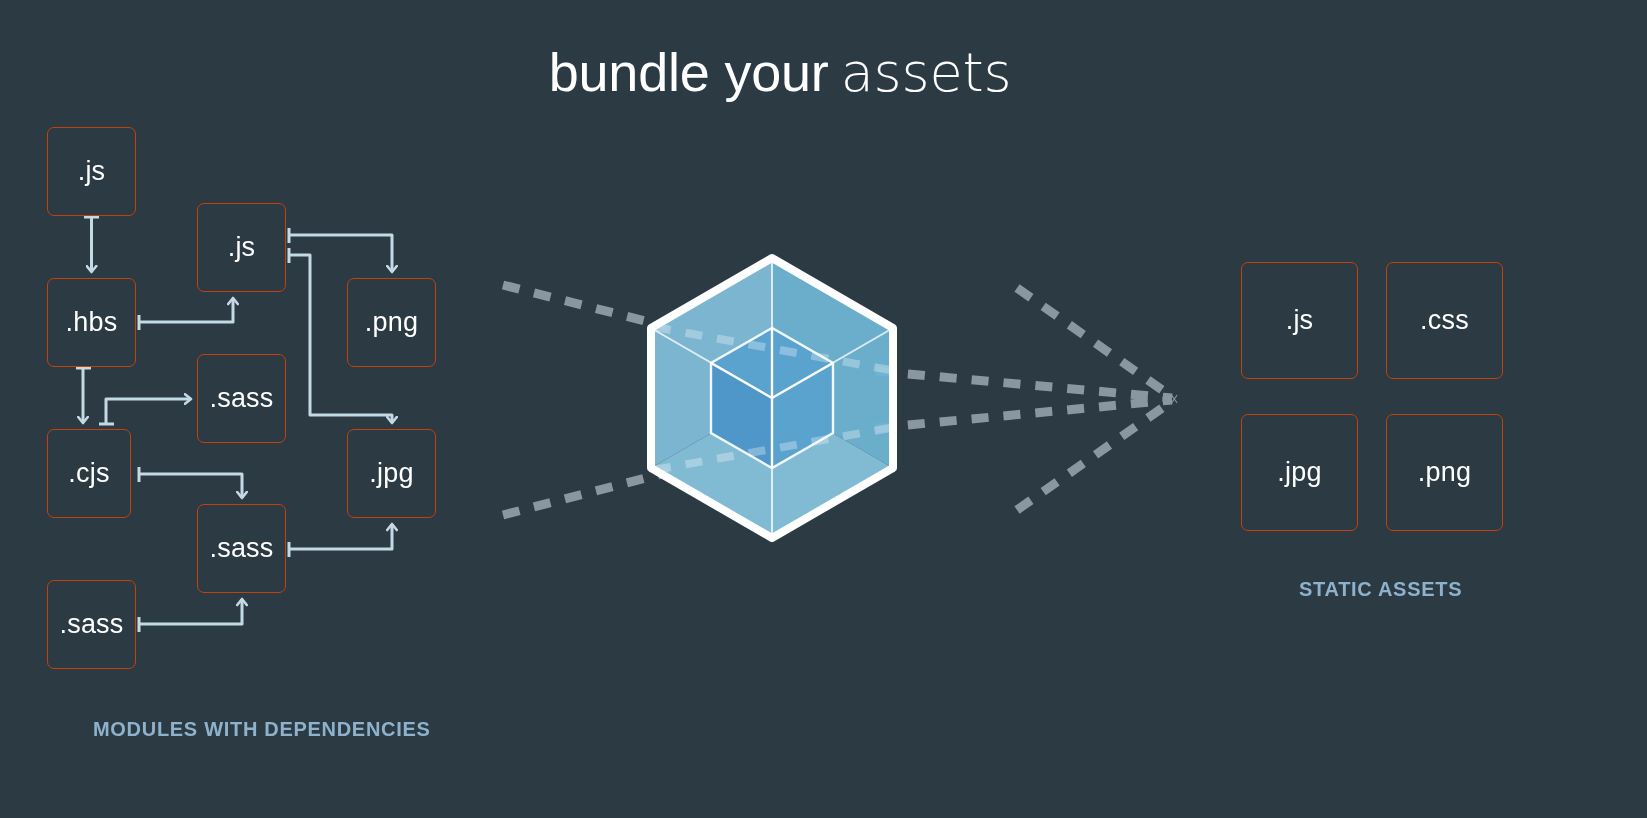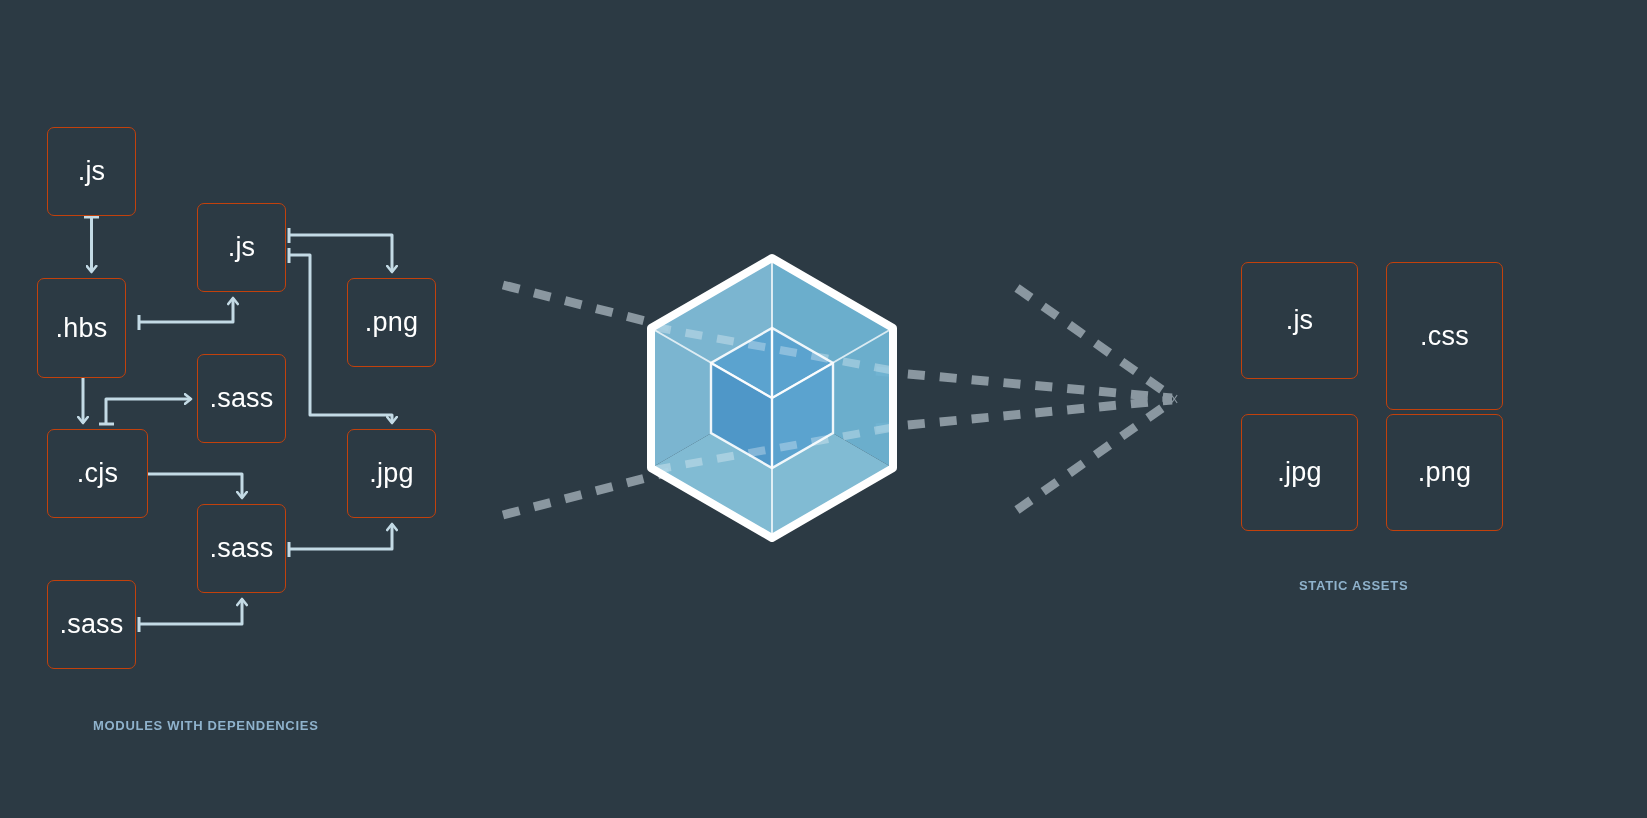--- a/index.html
+++ b/index.html
@@ -54,21 +54,21 @@
     font-size: 27px;
     font-weight: 400;
     letter-spacing: 0.2px;
     z-index: 5;
   }
 
   
   .caption {
     position: absolute;
     color: #8fb2cc;
-    font-size: 13px;
+    font-size: 20px;
     font-weight: 700;
     letter-spacing: 0.7px;
     white-space: nowrap;
   }
   #caption-modules { left: 81px;  top: 718px; margin-left: 12px; }
   #caption-assets  { left: 1299px; top: 578px; }
 
   
   svg.layer {
     position: absolute;
@@ -80,20 +80,23 @@
   }
   #connector-layer { z-index: 3; }
   #flow-layer      { z-index: 2; }
   #logo-layer      { z-index: 4; }
 </style>
 </head>
 <body>
 
 <div id="stage">
 
+  <div id="title">
+    <span class="t-strong">bundle your</span><span class="t-light">assets</span>
+  </div>
 
   <svg id="flow-layer" class="layer">
     <g stroke="#8a97a0" stroke-width="9" fill="none" stroke-dasharray="17 15" stroke-linecap="butt">
 
       <path d="M 503 285 L 669 327"></path>
       <path d="M 503 515 L 669 472"></path>
 
       <path d="M 876 371 L 1172 398"></path>
       <path d="M 876 428 L 1172 400"></path>
 
@@ -169,46 +172,46 @@
       <path d="M 139 617 L 139 632"></path>
     </g>
   </svg>
 
   <div class="fbox" style="left:47px;  top:127px; width:89px;  height:89px;">
     <span>.js</span>
   </div>
   <div class="fbox" style="left:197px; top:203px; width:89px;  height:89px;">
     <span>.js</span>
   </div>
-  <div class="fbox" style="left:37px;  top:278px; width:89px;  height:100px;">
+  <div class="fbox" style="left:47px;  top:278px; width:89px;  height:89px;">
     <span>.hbs</span>
   </div>
   <div class="fbox" style="left:347px; top:278px; width:89px;  height:89px;">
     <span>.png</span>
   </div>
   <div class="fbox" style="left:197px; top:354px; width:89px;  height:89px;">
     <span>.sass</span>
   </div>
-  <div class="fbox" style="left:47px;  top:429px; width:101px;  height:89px;">
+  <div class="fbox" style="left:47px;  top:429px; width:84px;  height:89px;">
     <span>.cjs</span>
   </div>
   <div class="fbox" style="left:347px; top:429px; width:89px;  height:89px;">
     <span>.jpg</span>
   </div>
   <div class="fbox" style="left:197px; top:504px; width:89px;  height:89px;">
     <span>.sass</span>
   </div>
   <div class="fbox" style="left:47px;  top:580px; width:89px;  height:89px;">
     <span>.sass</span>
   </div>
 
   <div class="fbox" style="left:1241px; top:262px; width:117px; height:117px;">
     <span>.js</span>
   </div>
-  <div class="fbox" style="left:1386px; top:262px; width:117px; height:148px;">
+  <div class="fbox" style="left:1386px; top:262px; width:117px; height:117px;">
     <span>.css</span>
   </div>
   <div class="fbox" style="left:1241px; top:414px; width:117px; height:117px;">
     <span>.jpg</span>
   </div>
   <div class="fbox" style="left:1386px; top:414px; width:117px; height:117px;">
     <span>.png</span>
   </div>
 
   <div class="caption" id="caption-modules">MODULES WITH DEPENDENCIES</div>

